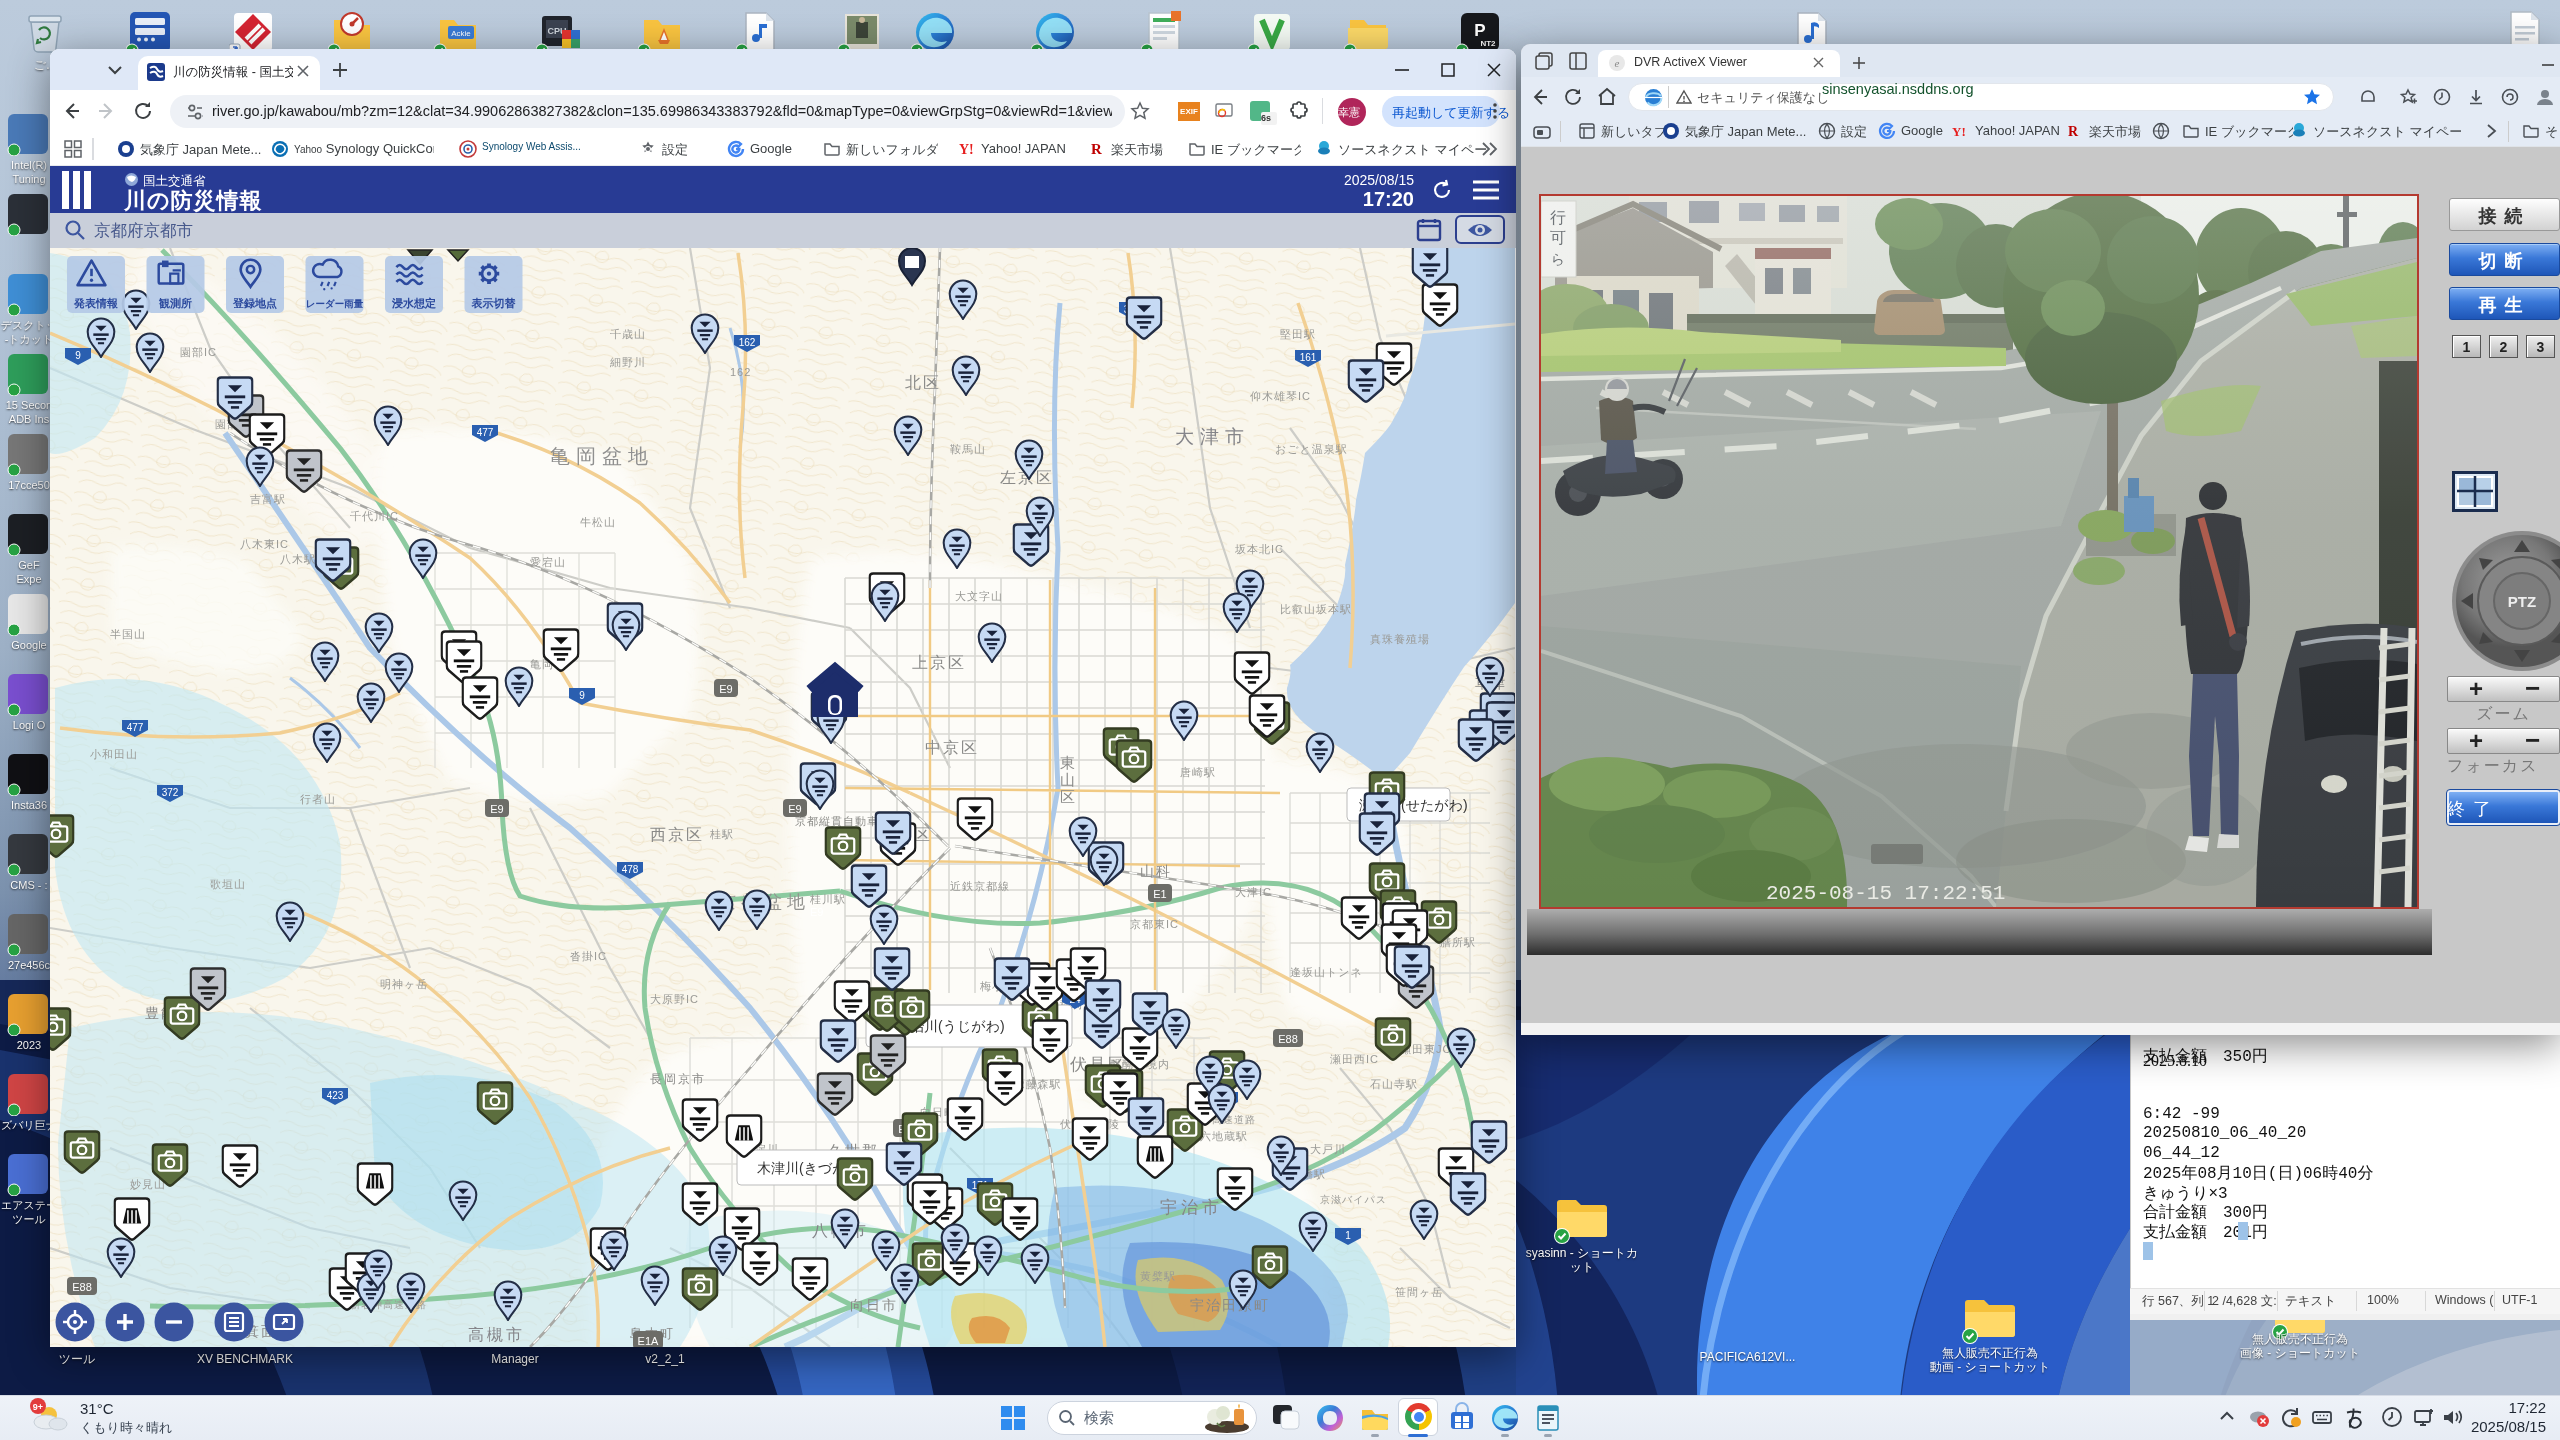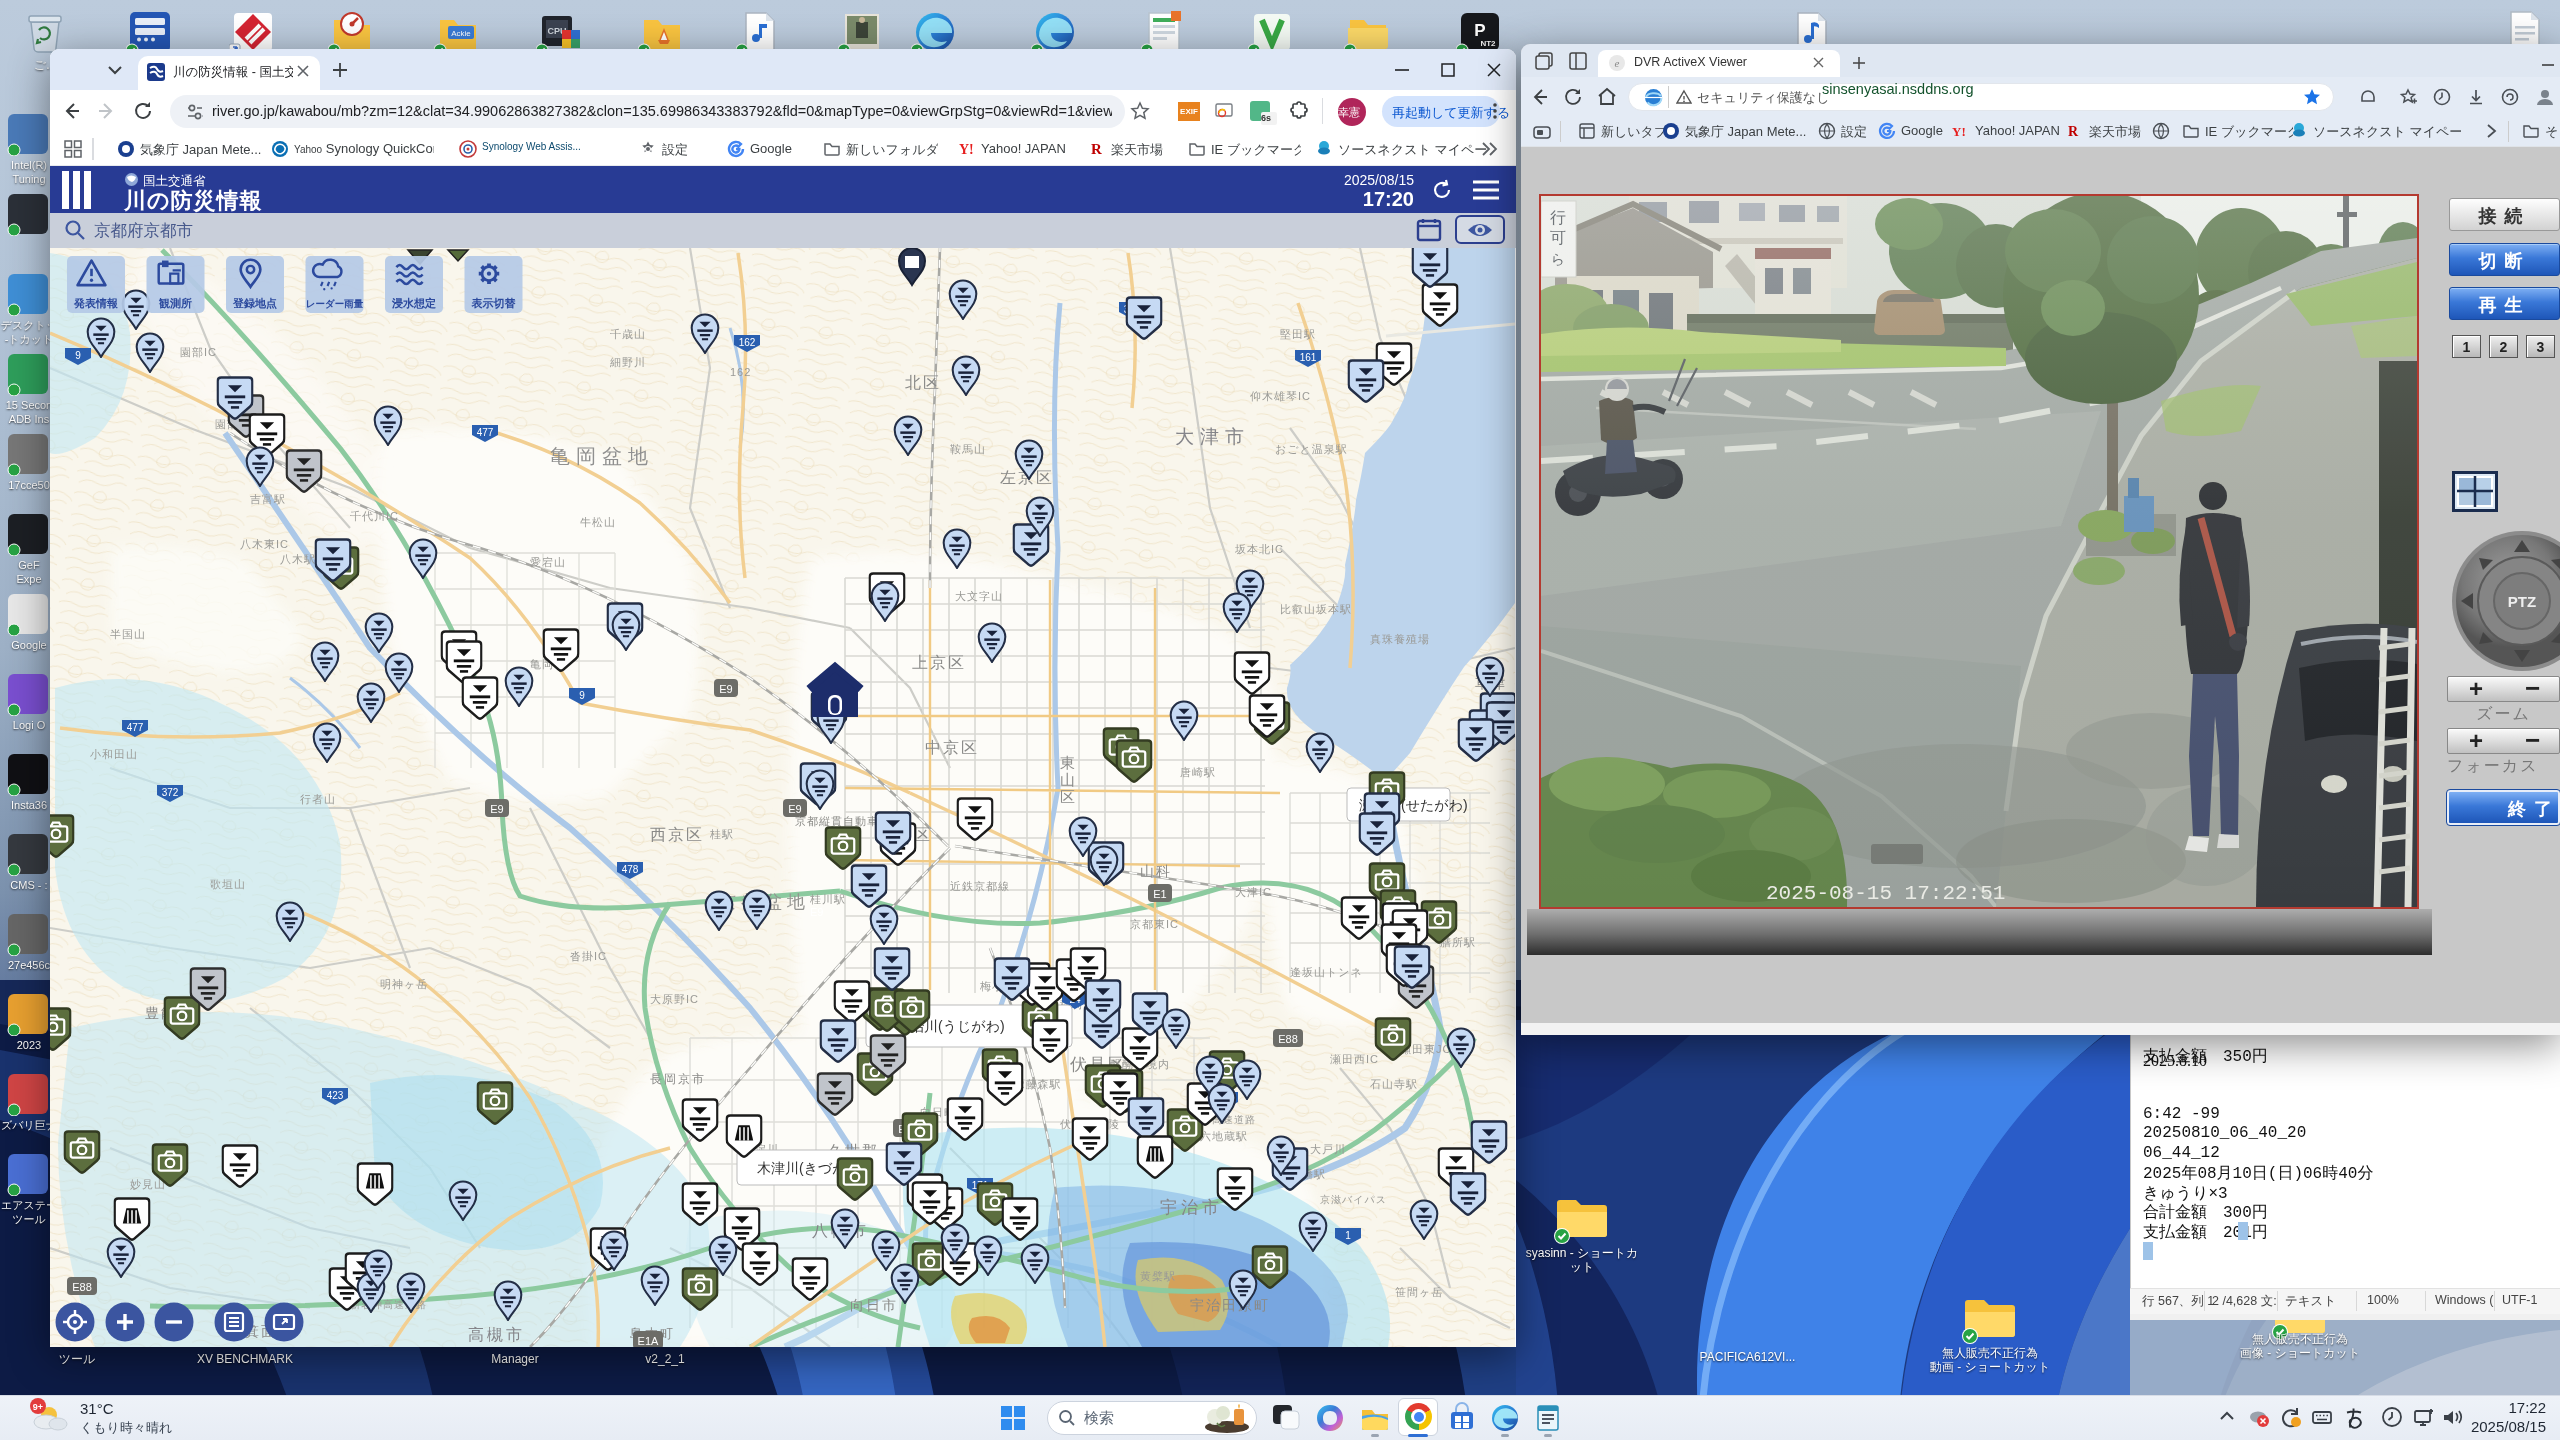--- a/index.html
+++ b/index.html
@@ -1471,12 +1471,12 @@
 </svg>
 <div class="abs" style="left:2447px;top:676px;width:113px;height:26px;background:linear-gradient(180deg,#fafafa,#c0c0c0);border:1px solid #888;border-radius:2px;box-shadow:inset 0 1px 0 #fff;z-index:23"></div>
 <div class="abs" style="left:2447px;top:677px;width:58px;text-align:center;font-size:24px;font-weight:bold;color:#222;z-index:24;line-height:24px">+</div>
 <div class="abs" style="left:2505px;top:675px;width:55px;text-align:center;font-size:26px;font-weight:bold;color:#222;z-index:24;line-height:26px">−</div>
 <div class="abs" style="left:2447px;top:704px;width:113px;text-align:center;font-size:16px;color:#777;letter-spacing:2px;z-index:24">ズーム</div>
 <div class="abs" style="left:2447px;top:728px;width:113px;height:26px;background:linear-gradient(180deg,#fafafa,#c0c0c0);border:1px solid #888;border-radius:2px;box-shadow:inset 0 1px 0 #fff;z-index:23"></div>
 <div class="abs" style="left:2447px;top:729px;width:58px;text-align:center;font-size:24px;font-weight:bold;color:#222;z-index:24;line-height:24px">+</div>
 <div class="abs" style="left:2505px;top:727px;width:55px;text-align:center;font-size:26px;font-weight:bold;color:#222;z-index:24;line-height:26px">−</div>
 <div class="abs" style="left:2447px;top:756px;width:113px;text-align:left;font-size:16px;color:#777;letter-spacing:2px;z-index:24">フォーカス</div>
 <div class="abs" style="left:2447px;top:790px;width:113px;height:35px;background:linear-gradient(180deg,#7fb0f4,#3a78d8 45%,#1e56b8);border:2px solid #e8eef8;outline:1px solid #1a4a9e;border-radius:3px;z-index:23"></div>
-<div class="abs" style="left:2447px;top:797px;width:113px;text-align:right;font-size:18px;font-weight:bold;color:#fff;letter-spacing:8px;z-index:24">終了</div>
+<div class="abs" style="left:2447px;top:797px;width:113px;text-align:left;font-size:18px;font-weight:normal;color:#fff;letter-spacing:8px;z-index:24">終了</div>
 </body></html>

